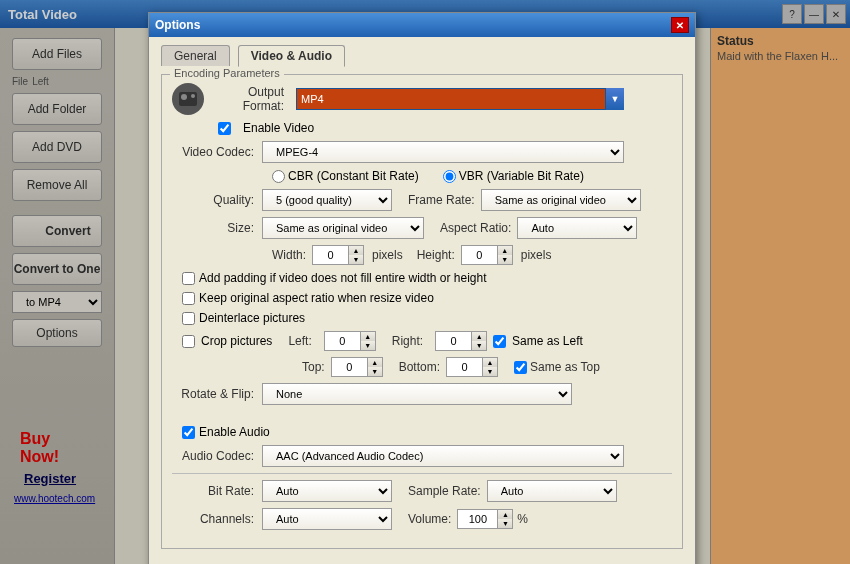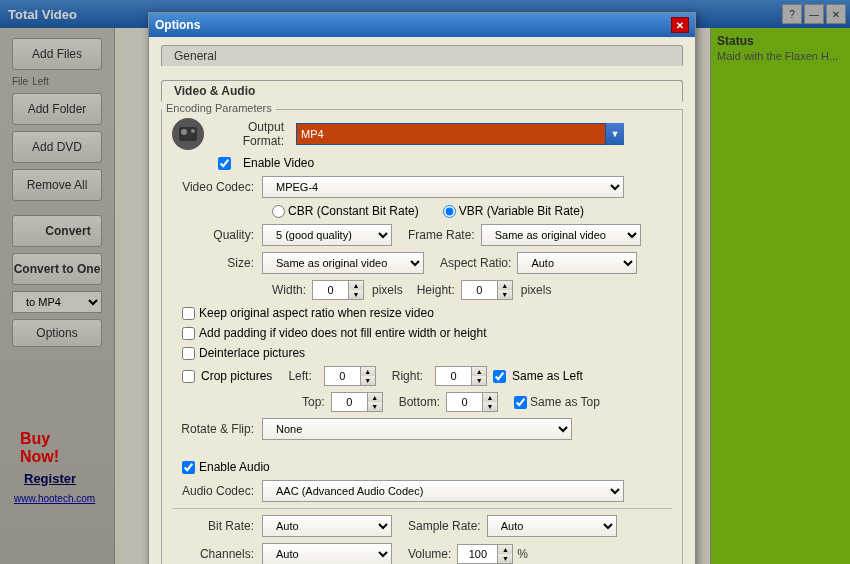--- a/index.html
+++ b/index.html
@@ -176,21 +176,21 @@
       cursor: pointer;
     }
 
     
     .status-panel {
       position: absolute;
       top: 28px;
       right: 0;
       width: 140px;
       height: 536px;
-      background: #84cc16;
+      background: #fdba74;
       border-left: 1px solid #999;
       padding: 6px;
     }
     .status-label {
       font-size: 12px;
       color: #333;
       font-weight: bold;
     }
     .status-value {
       font-size: 11px;
@@ -247,23 +247,22 @@
     }
 
     
     .dialog-content {
       padding: 8px 12px 12px 12px;
     }
 
     
     .tab-bar {
       display: flex;
-      gap: 14px;
+      gap: 8px;
       margin-bottom: 8px;
-      flex-direction: column;
     }
     .tab {
       padding: 3px 12px;
       background: #d4d0c8;
       border: 1px solid #999;
       border-bottom: none;
       cursor: pointer;
       font-size: 12px;
       color: #333;
       border-radius: 3px 3px 0 0;
@@ -280,21 +279,21 @@
     .section-box {
       border: 1px solid #aaa;
       padding: 8px 10px 12px 10px;
       position: relative;
       background: transparent;
       margin-bottom: 6px;
     }
     .section-legend {
       position: absolute;
       top: -8px;
-      left: 0;
+      left: 8px;
       background: #ece9d8;
       padding: 0 4px;
       font-size: 11px;
       color: #555;
     }
 
     
     .form-row {
       display: flex;
       align-items: center;
@@ -620,26 +619,26 @@
           <div class="spin-btns">
             <div class="spin-up">▲</div>
             <div class="spin-down">▼</div>
           </div>
         </div>
         <span style="margin-left:8px;" class="form-label-sm">pixels</span>
       </div>
 
       <div class="checkbox-row">
         <input type="checkbox" style="">
-        <span>Keep original aspect ratio when resize video</span>
+        <span>Add padding if video does not fill entire width or height</span>
       </div>
 
       <div class="checkbox-row">
         <input type="checkbox" style="">
-        <span>Add padding if video does not fill entire width or height</span>
+        <span>Keep original aspect ratio when resize video</span>
       </div>
 
       <div class="checkbox-row">
         <input type="checkbox" style="">
         <span>Deinterlace pictures</span>
       </div>
 
       <div class="form-row">
         <div style="padding-left:10px; display:flex; align-items:center; gap:6px; flex-wrap:wrap;">
           <input type="checkbox" style="">

